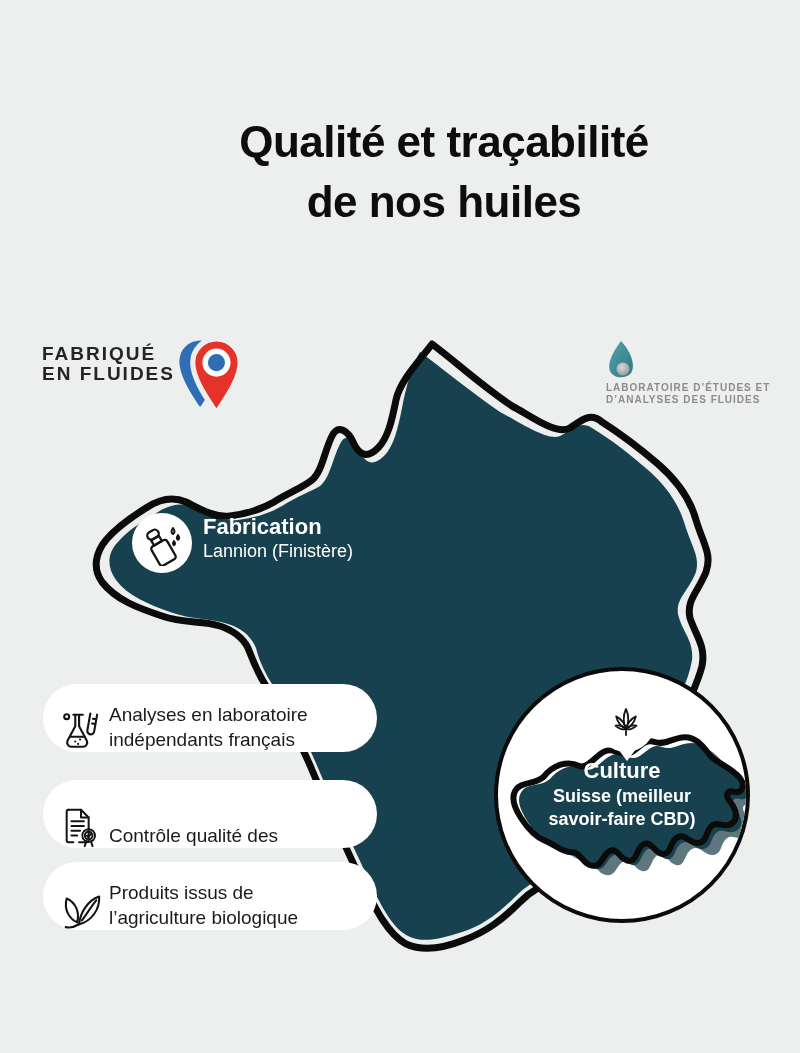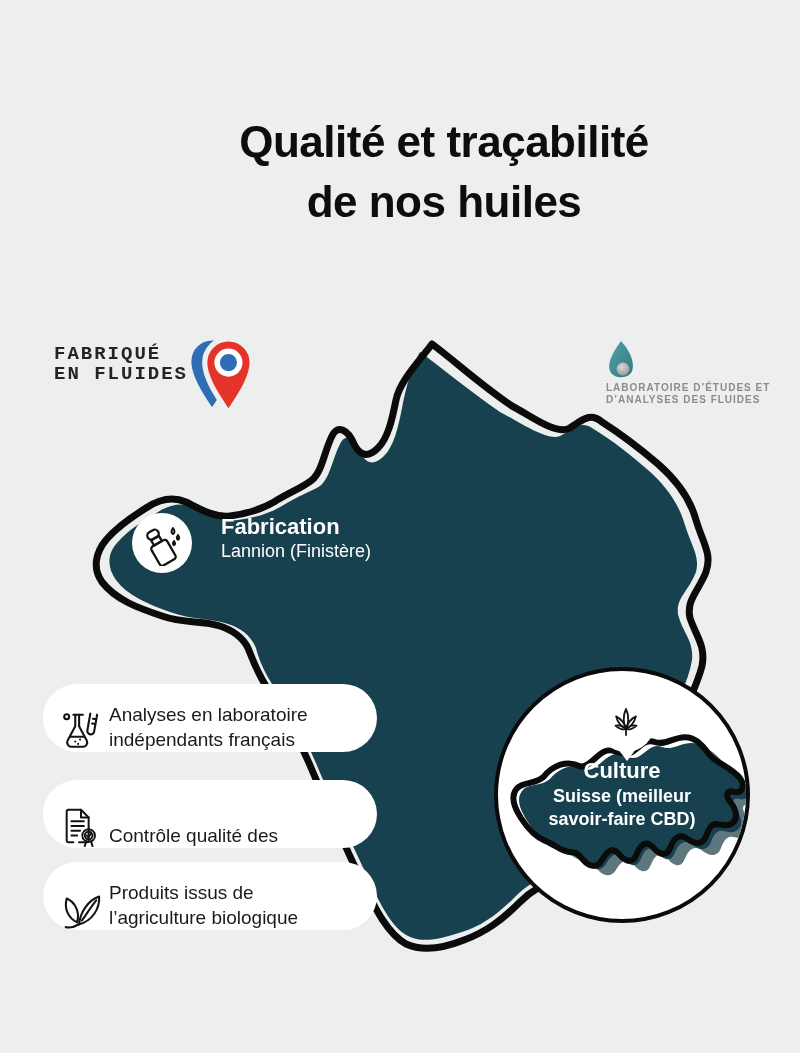--- a/index.html
+++ b/index.html
@@ -4,37 +4,37 @@
 <style>
   html,body{margin:0;padding:0;}
   body{width:800px;height:1053px;background:#edefee;font-family:"Liberation Sans","DejaVu Sans",sans-serif;overflow:hidden;}
   .canvas{position:relative;width:800px;height:1053px;background:#edefee;overflow:hidden;}
 
   
   .title{position:absolute;left:0;top:112px;width:800px;text-align:center;
          font-weight:700;font-size:44px;line-height:60px;color:#0d0d0d;letter-spacing:-0.5px;padding-left:44px;}
 
   
-  .mif{position:absolute;left:54px;top:344px;display:flex;align-items:center;font-family:Liberation Mono, monospace;}
+  .mif{position:absolute;left:42px;top:344px;display:flex;align-items:center;}
   .mif-text{font-weight:700;font-size:19px;line-height:20px;letter-spacing:2px;color:#242424;}
   .mif-pin{position:absolute;left:132px;top:-14px;width:76px;height:86px;}
 
   
   .leaf{position:absolute;left:606px;top:340px;width:180px;}
   .leaf-row{display:flex;align-items:flex-start;}
   .leaf-word{font-size:33px;font-weight:600;letter-spacing:11px;color:#3f8d96;margin-left:8px;line-height:40px;}
   .leaf-tag{margin-top:2px;font-size:10px;line-height:12px;letter-spacing:1px;color:#8b8b8b;font-weight:700;}
 
   
   .map-svg{position:absolute;left:0;top:0;width:800px;height:1053px;pointer-events:none;}
 
   
   .fab-circle{position:absolute;left:132px;top:513px;width:60px;height:60px;background:#ffffff;border-radius:50%;
               display:flex;align-items:center;justify-content:center;}
-  .fab-text{position:absolute;left:221px;top:515px;color:#ffffff;}
+  .fab-text{position:absolute;left:203px;top:515px;color:#ffffff;}
   .fab-title{font-weight:800;font-size:22px;line-height:24px;}
   .fab-sub{font-size:18px;line-height:24px;font-weight:400;}
 
   
   .inset{position:absolute;left:494px;top:667px;width:256px;height:256px;border-radius:50%;
          background:#ffffff;border:4px solid #0b0b0b;box-sizing:border-box;overflow:hidden;}
   .inset svg.swiss{position:absolute;left:0;top:0;width:248px;height:248px;}
   .badge{position:absolute;left:99px;top:23px;width:58px;height:58px;background:#ffffff;border-radius:50%;
          display:flex;align-items:center;justify-content:center;}
   .badge-tail{position:absolute;left:117px;top:74px;width:24px;height:16px;background:#ffffff;

